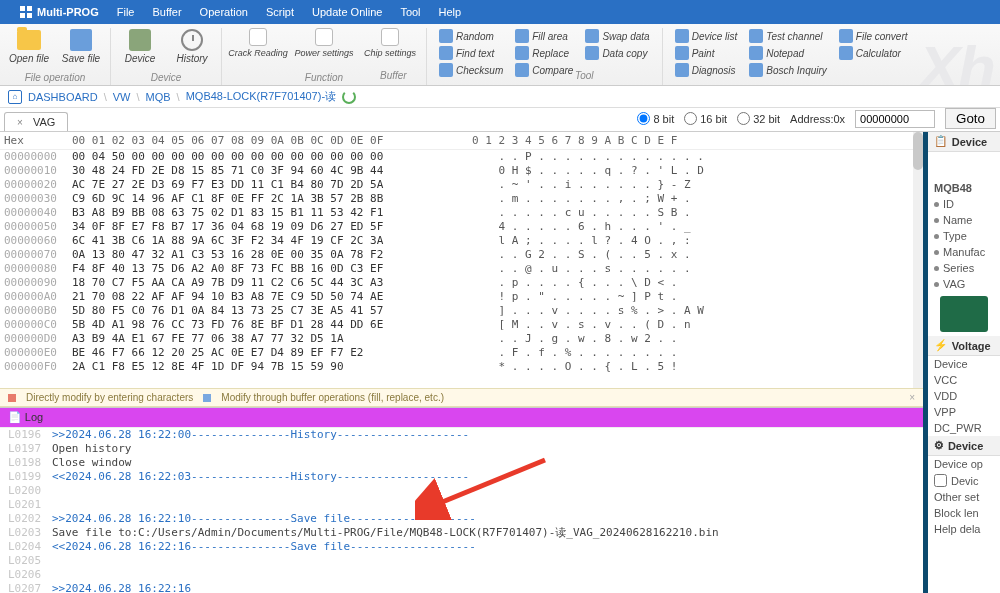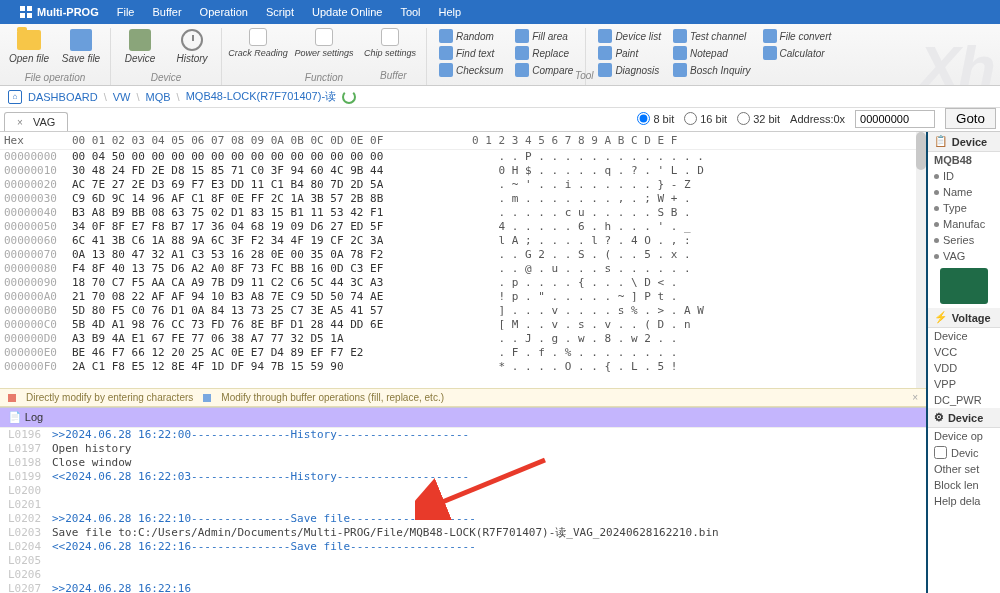--- a/index.html
+++ b/index.html
@@ -65,21 +65,21 @@
     
     .tabrow{height:24px;border-bottom:1px solid #ccc;display:flex;align-items:flex-end;padding-left:4px;gap:0}
     .tab{border:1px solid #bbb;border-bottom:none;background:#fff;padding:3px 12px;font-size:11px;border-radius:3px 3px 0 0;display:flex;align-items:center;gap:6px;}
     .tabclose{width:10px;height:10px;font-size:10px;color:#888;cursor:pointer;}
     .addr{margin-left:auto;display:flex;align-items:center;gap:10px;margin-right:4px;font-size:11px;margin-bottom:2px;}
     .addr label{display:flex;align-items:center;gap:3px;cursor:pointer;}
     .addr input[type=text]{border:1px solid #bbb;padding:2px 4px;font-size:11px;width:80px;}
     .addr .goto{border:1px solid #bbb;background:#f4f4f4;padding:2px 10px;cursor:pointer;}
     
     .main{display:flex;height:calc(593px - 24px - 62px - 22px - 24px);}
-    .left{flex:1;min-width:0;display:flex;flex-direction:column;border-right:2px solid #0c4a6e;}
+    .left{flex:1;min-width:0;display:flex;flex-direction:column;border-right:5px solid #0c4a6e;}
     .right{width:72px;background:#fff;overflow:hidden;font-size:11px;}
     .right h4{font-size:11px;font-weight:600;padding:3px 6px;background:#f2f2f2;border-bottom:1px solid #ddd;display:flex;align-items:center;gap:4px;}
     .right .field{padding:2px 6px;color:#555;display:flex;align-items:center;gap:4px;}
     .right .chip{width:48px;height:36px;background:#1f6b47;margin:4px auto;border-radius:3px;position:relative;}
     .right .dot{width:5px;height:5px;border-radius:50%;background:#888;display:inline-block;}
     
     .hexwrap{flex:1;overflow:hidden;position:relative;background:#fff;}
     .hexheader{display:flex;padding:2px 0;font-family:Consolas,monospace;font-size:11px;color:#666;border-bottom:1px solid #eee;}
     .hexheader .off{width:72px;padding-left:4px;}
     .hexheader .bytes{width:400px;}
@@ -90,21 +90,21 @@
     .hexrow .bytes{width:400px;color:#333;white-space:pre;}
     .hexrow .ascii{flex:1;color:#555;white-space:pre;}
     .scrolltrack{position:absolute;right:0;top:0;bottom:0;width:10px;background:#f0f0f0;}
     .scrollthumb{width:100%;height:38px;background:#c9c9c9;border-radius:5px;}
     .modifyhint{background:#fff9e8;border-top:1px solid #e5ddb5;border-bottom:1px solid #e5ddb5;padding:3px 8px;font-size:10px;color:#8a7a3e;display:flex;align-items:center;gap:10px;}
     .modifyhint .mx{margin-left:auto;color:#aaa;cursor:pointer;}
     .modifyhint .dirsq{width:8px;height:8px;background:#e77b6b;display:inline-block;}
     .modifyhint .bufsq{width:8px;height:8px;background:#7aa8e0;display:inline-block;}
     
     .logpanel{height:186px;border-top:1px solid #ccc;display:flex;flex-direction:column;}
-    .loghdr{padding:3px 8px;font-size:11px;border-bottom:1px solid #eee;background:#c4b5fd;}
+    .loghdr{padding:3px 8px;font-size:11px;border-bottom:1px solid #eee;background:#d946ef;}
     .logbody{flex:1;overflow:auto;font-family:Consolas,monospace;font-size:11px;line-height:14px;padding:0 4px;background:#fff;}
     .logrow{display:flex;}
     .logrow .ln{width:48px;color:#c7c7c7;text-align:left;padding-left:4px;}
     .logrow .txt{flex:1;white-space:pre;color:#444;}
     .logrow .ts{color:#2a70c4;}
     
     .arrow{position:absolute;pointer-events:none;z-index:50;}
     
     .ficon{width:24px;height:20px;background:#f7c648;border-radius:2px;position:relative;}
     .ficon:before{content:"";position:absolute;top:-3px;left:0;width:10px;height:4px;background:#f7c648;border-radius:2px 2px 0 0;}
@@ -215,20 +215,30 @@
           </div>
         <div class="rbtnS">
             <span class="si"></span>
             <span>Replace</span>
           </div>
         <div class="rbtnS">
             <span class="si"></span>
             <span>Compare</span>
           </div>
       </div>
+      <div class="sub-col">
+        <div class="rbtnS">
+            <span class="si"></span>
+            <span>Swap data</span>
+          </div>
+        <div class="rbtnS">
+            <span class="si"></span>
+            <span>Data copy</span>
+          </div>
+      </div>
     </div>
     <span class="caption" style="position:absolute;bottom:2px;left:380px;">Buffer</span>
   </div>
 
   <div class="ribbon-group" style="flex-direction:row;align-items:flex-start;border-right:none;">
     <div style="display:flex;">
       <div class="sub-col">
         <div class="rbtnS">
             <span class="si"></span>
             <span>Device list</span>
@@ -458,21 +468,21 @@
           <div class="logrow">
             <span class="ln">L0207</span>
             <span class="txt ts">&gt;&gt;2024.06.28 16:22:16</span>
           </div>
         </div>
     </div>
   </div>
 
   <div class="right">
     <h4>📋 <span>Device</span></h4>
-    <div class="field" style="font-weight:600;">MQB48</div>
+    <div class="field" style="font-weight:600;margin-top:28px;">MQB48</div>
     <div class="field">
         <span class="dot"></span>
         <span>ID</span>
       </div>
     <div class="field">
         <span class="dot"></span>
         <span>Name</span>
       </div>
     <div class="field">
         <span class="dot"></span>

